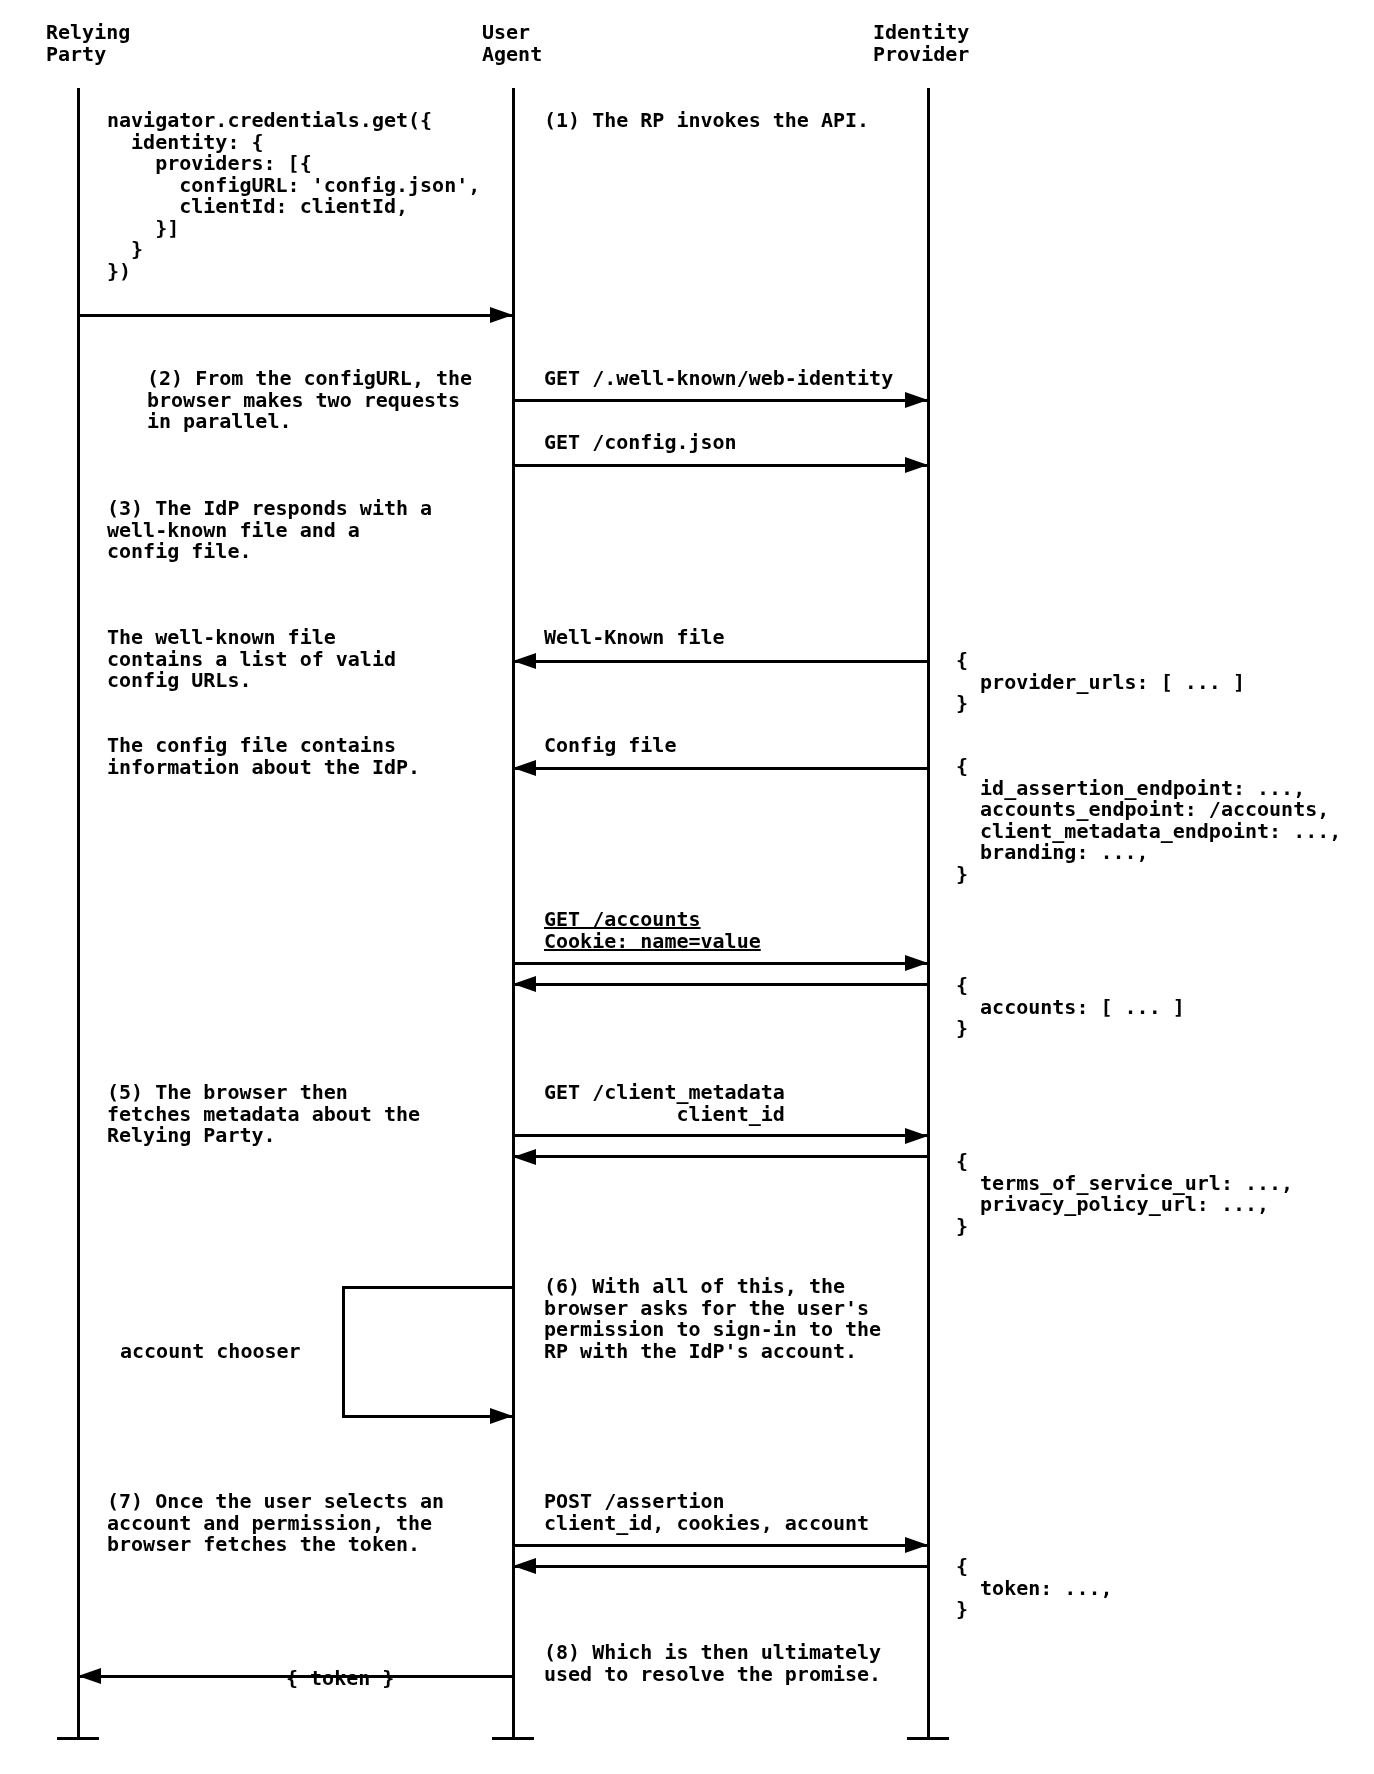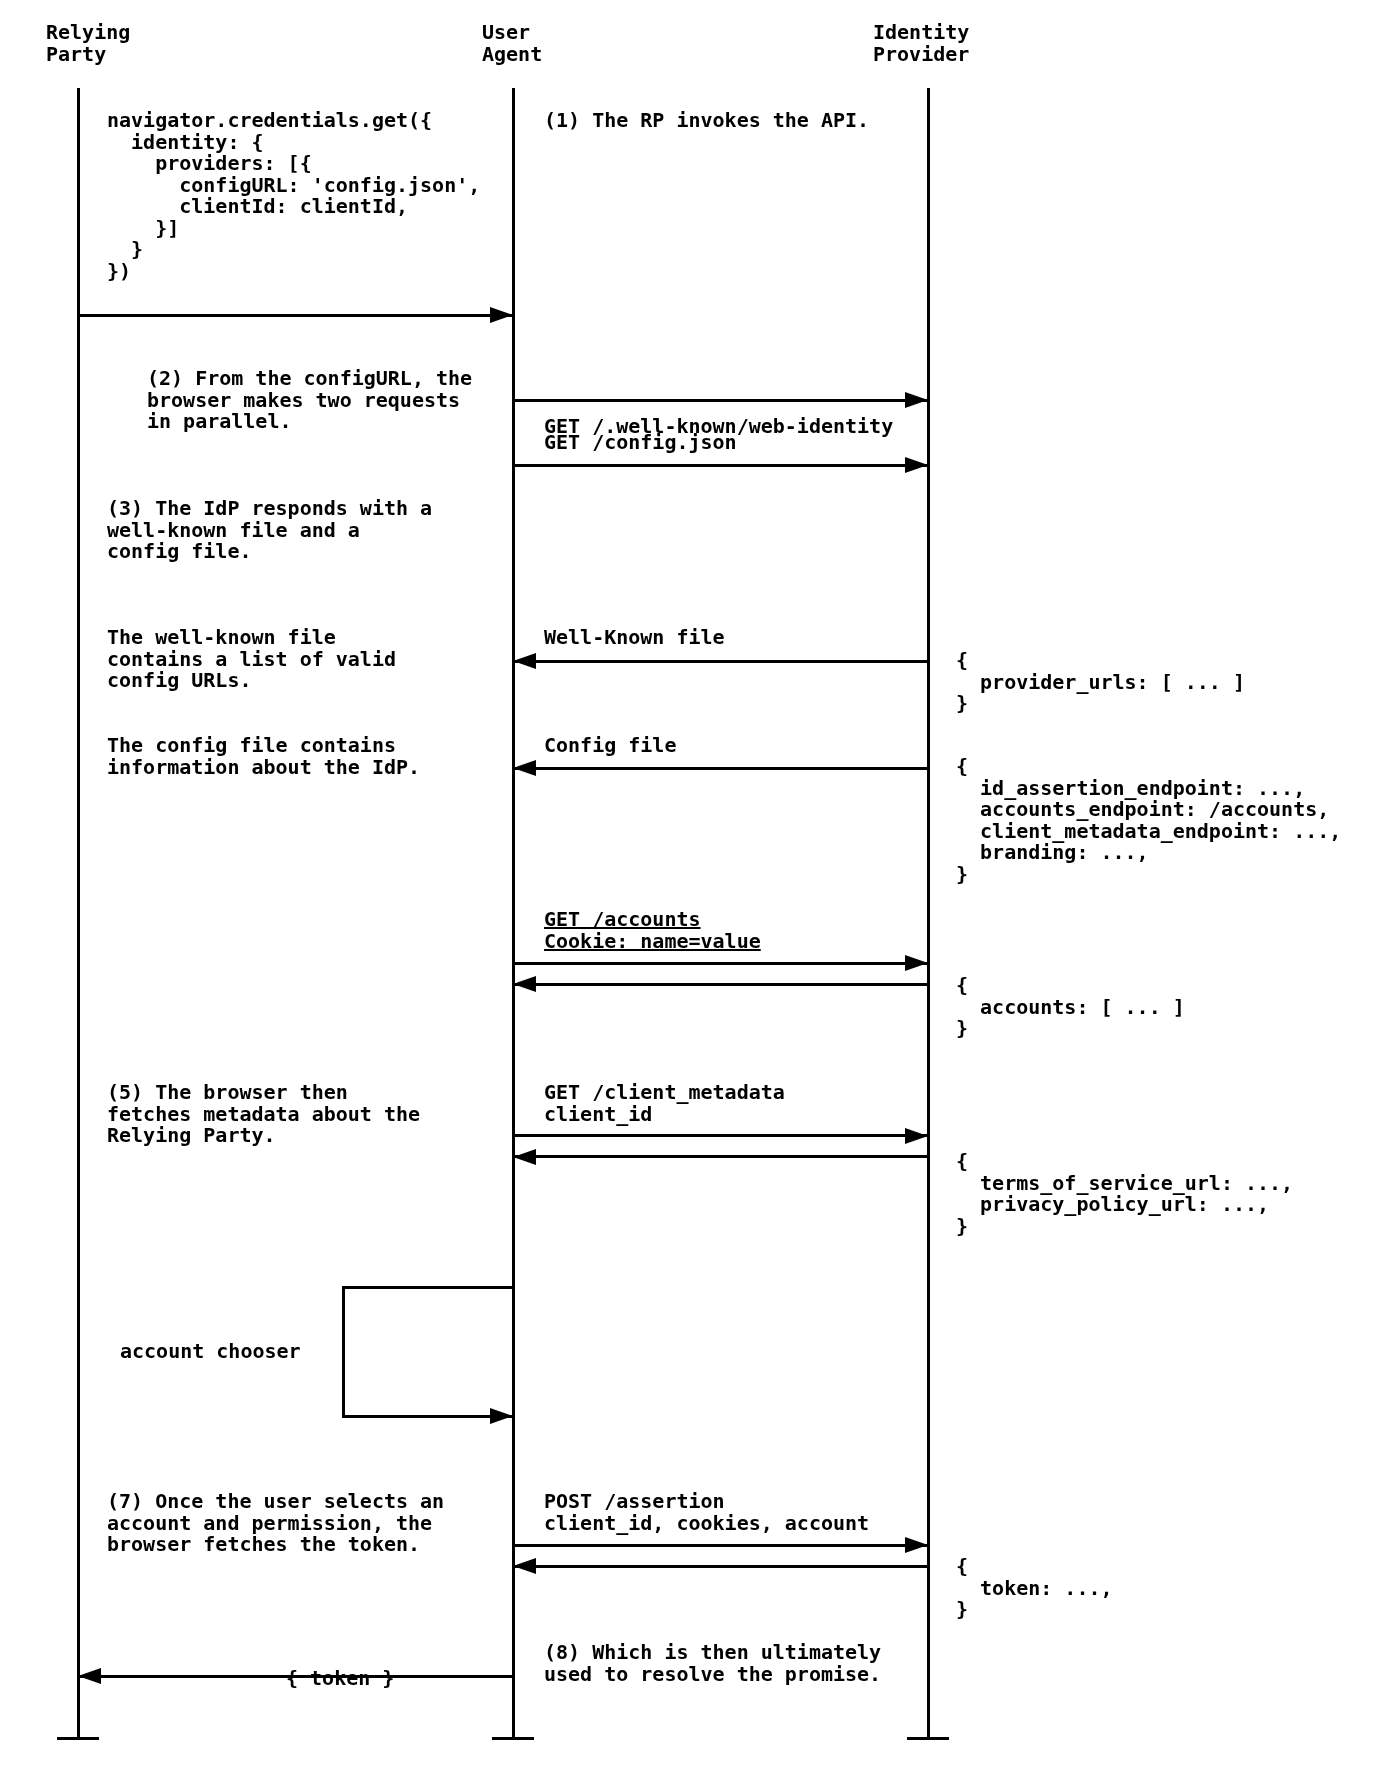--- a/index.html
+++ b/index.html
@@ -67,21 +67,21 @@
   }
 })</div>
   <div class="t" style="left:544px; top:110px;">(1) The RP invokes the API.</div>
   <div class="ar" style="left:78px; top:313.5px; width:435px;">
       <div class="hd r"></div>
     </div>
 
   <div class="t" style="left:107px; top:368px;margin-left:40px;">(2) From the configURL, the
 browser makes two requests
 in parallel.</div>
-  <div class="t" style="left:544px; top:368px;margin-top:48px;">GET /.well-known/web-identity</div>
+  <div class="t" style="left:544px; top:368px;">GET /.well-known/web-identity</div>
   <div class="ar" style="left:513px; top:398.5px; width:415px;">
       <div class="hd r"></div>
     </div>
   <div class="t" style="left:544px; top:432px;">GET /config.json</div>
   <div class="ar" style="left:513px; top:463.5px; width:415px;">
       <div class="hd r"></div>
     </div>
 
   <div class="t" style="left:107px; top:498px;">(3) The IdP responds with a
 well-known file and a
@@ -119,33 +119,37 @@
   <div class="ar" style="left:513px; top:982.5px; width:415px;">
       <div class="hd l"></div>
     </div>
   <div class="t" style="left:956px; top:975px;">{
   accounts: [ ... ]
 }</div>
 
   <div class="t" style="left:107px; top:1082px;">(5) The browser then
 fetches metadata about the
 Relying Party.</div>
-  <div class="t" style="left:544px; top:1082px;">GET /client_metadata
+  <div class="t" style="left:544px; top:1082px;text-align:right;">GET /client_metadata
 client_id</div>
   <div class="ar" style="left:513px; top:1134px; width:415px;">
       <div class="hd r"></div>
     </div>
   <div class="ar" style="left:513px; top:1155px; width:415px;">
       <div class="hd l"></div>
     </div>
   <div class="t" style="left:956px; top:1151px;">{
   terms_of_service_url: ...,
   privacy_policy_url: ...,
 }</div>
 
+  <div class="t" style="left:544px; top:1276px;">(6) With all of this, the
+browser asks for the user's
+permission to sign-in to the
+RP with the IdP's account.</div>
   <div class="hl" style="left:342px; top:1285.5px; width:171px;"></div>
   <div class="vl" style="left:342px; top:1285.5px; height:132px;"></div>
   <div class="ar" style="left:342px; top:1414.5px; width:171px;">
       <div class="hd r"></div>
     </div>
   <div class="t" style="left:120px; top:1341px;">account chooser</div>
 
   <div class="t" style="left:107px; top:1491px;">(7) Once the user selects an
 account and permission, the
 browser fetches the token.</div>

